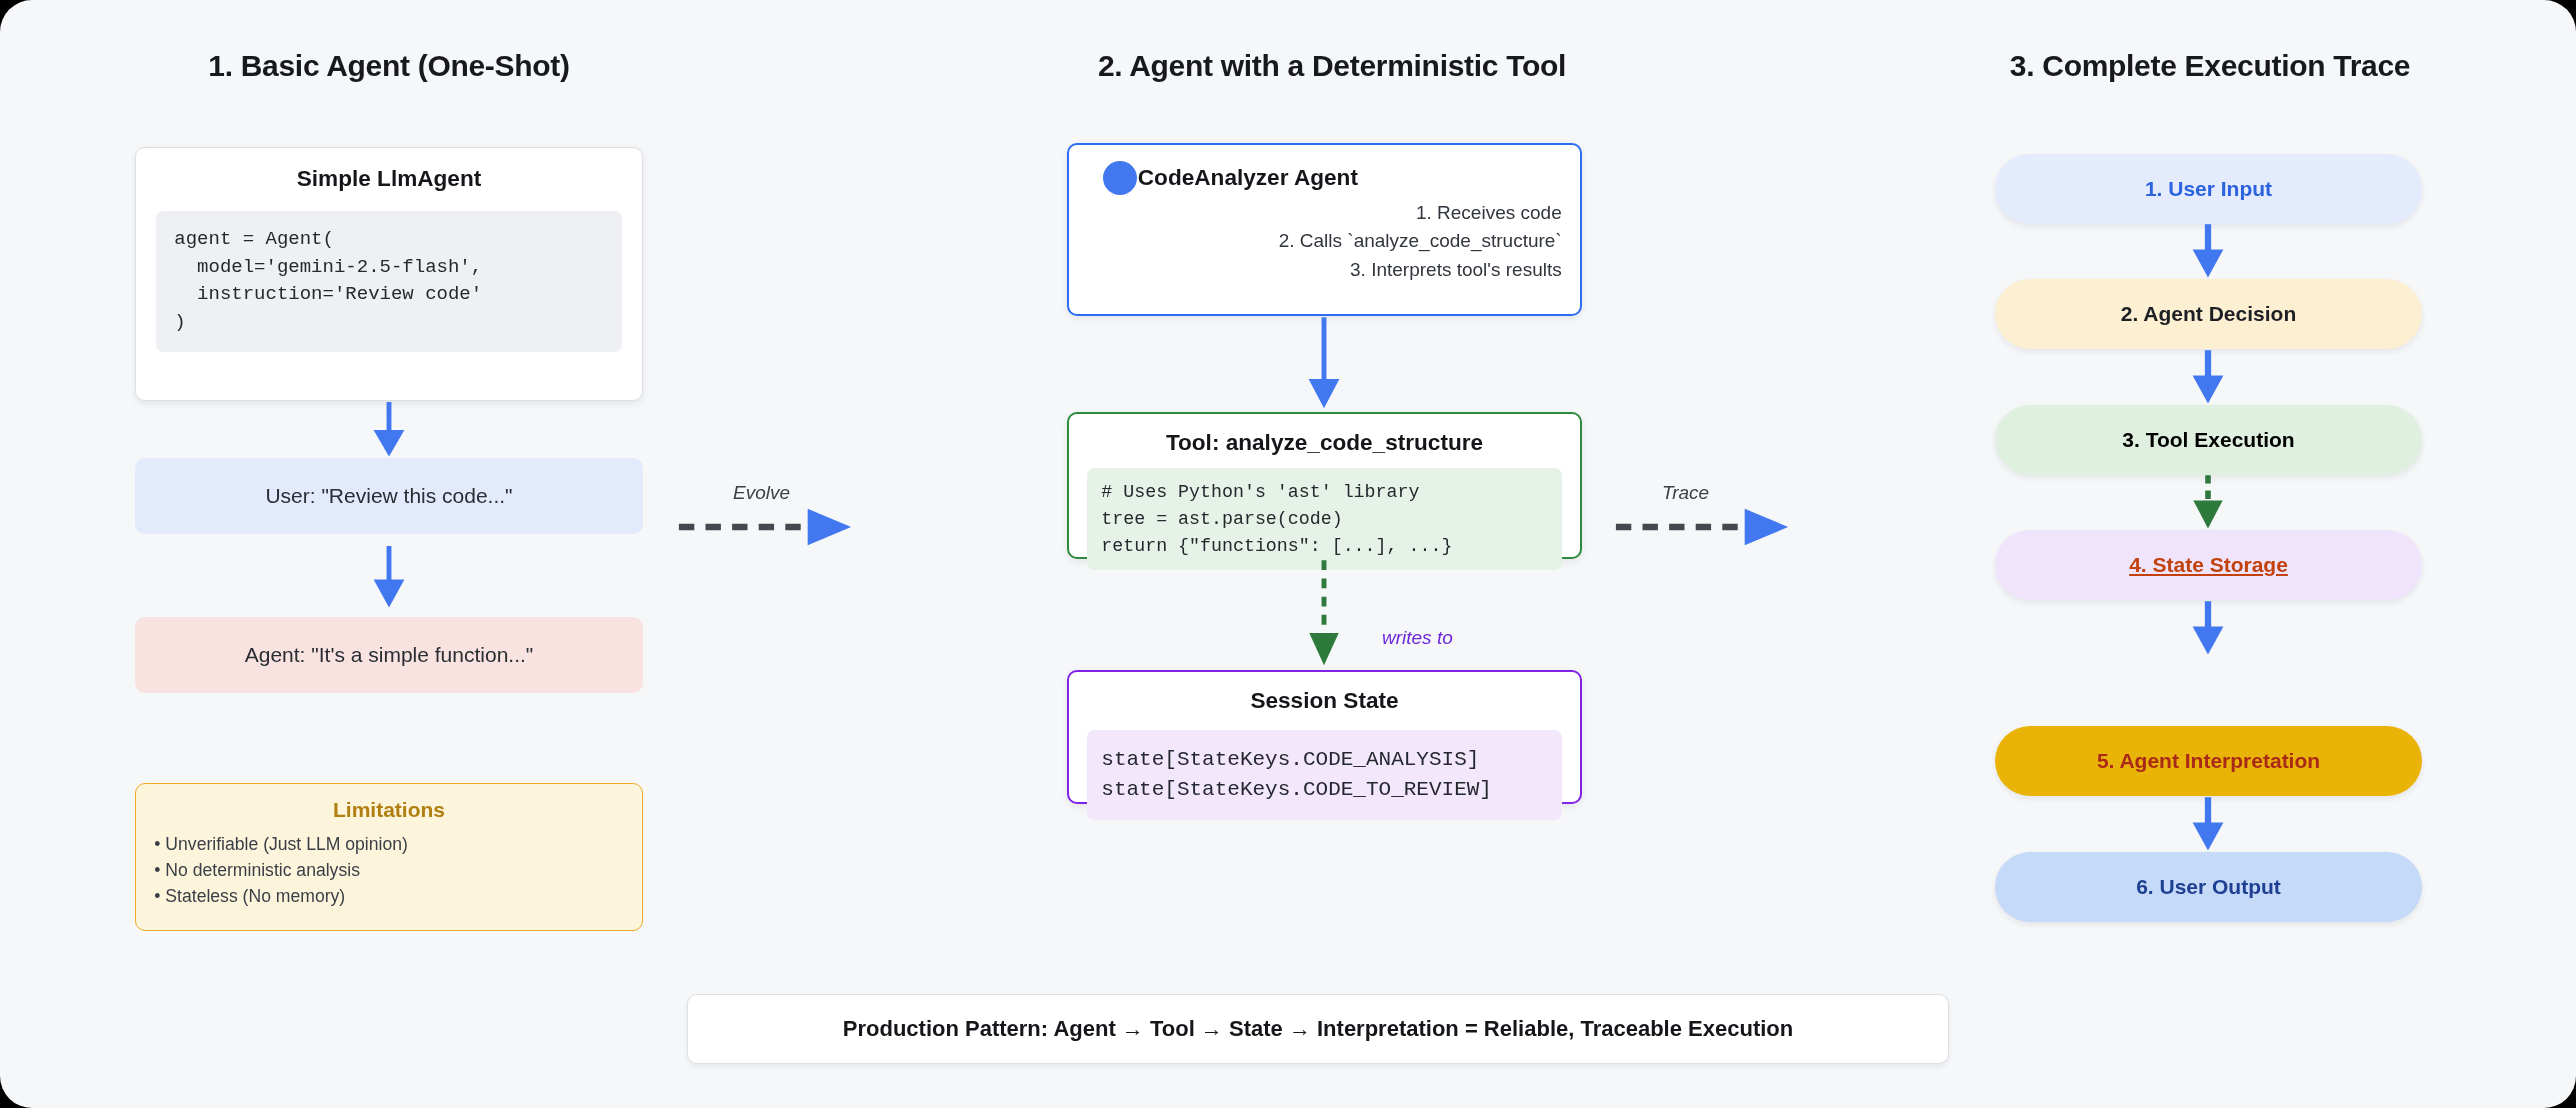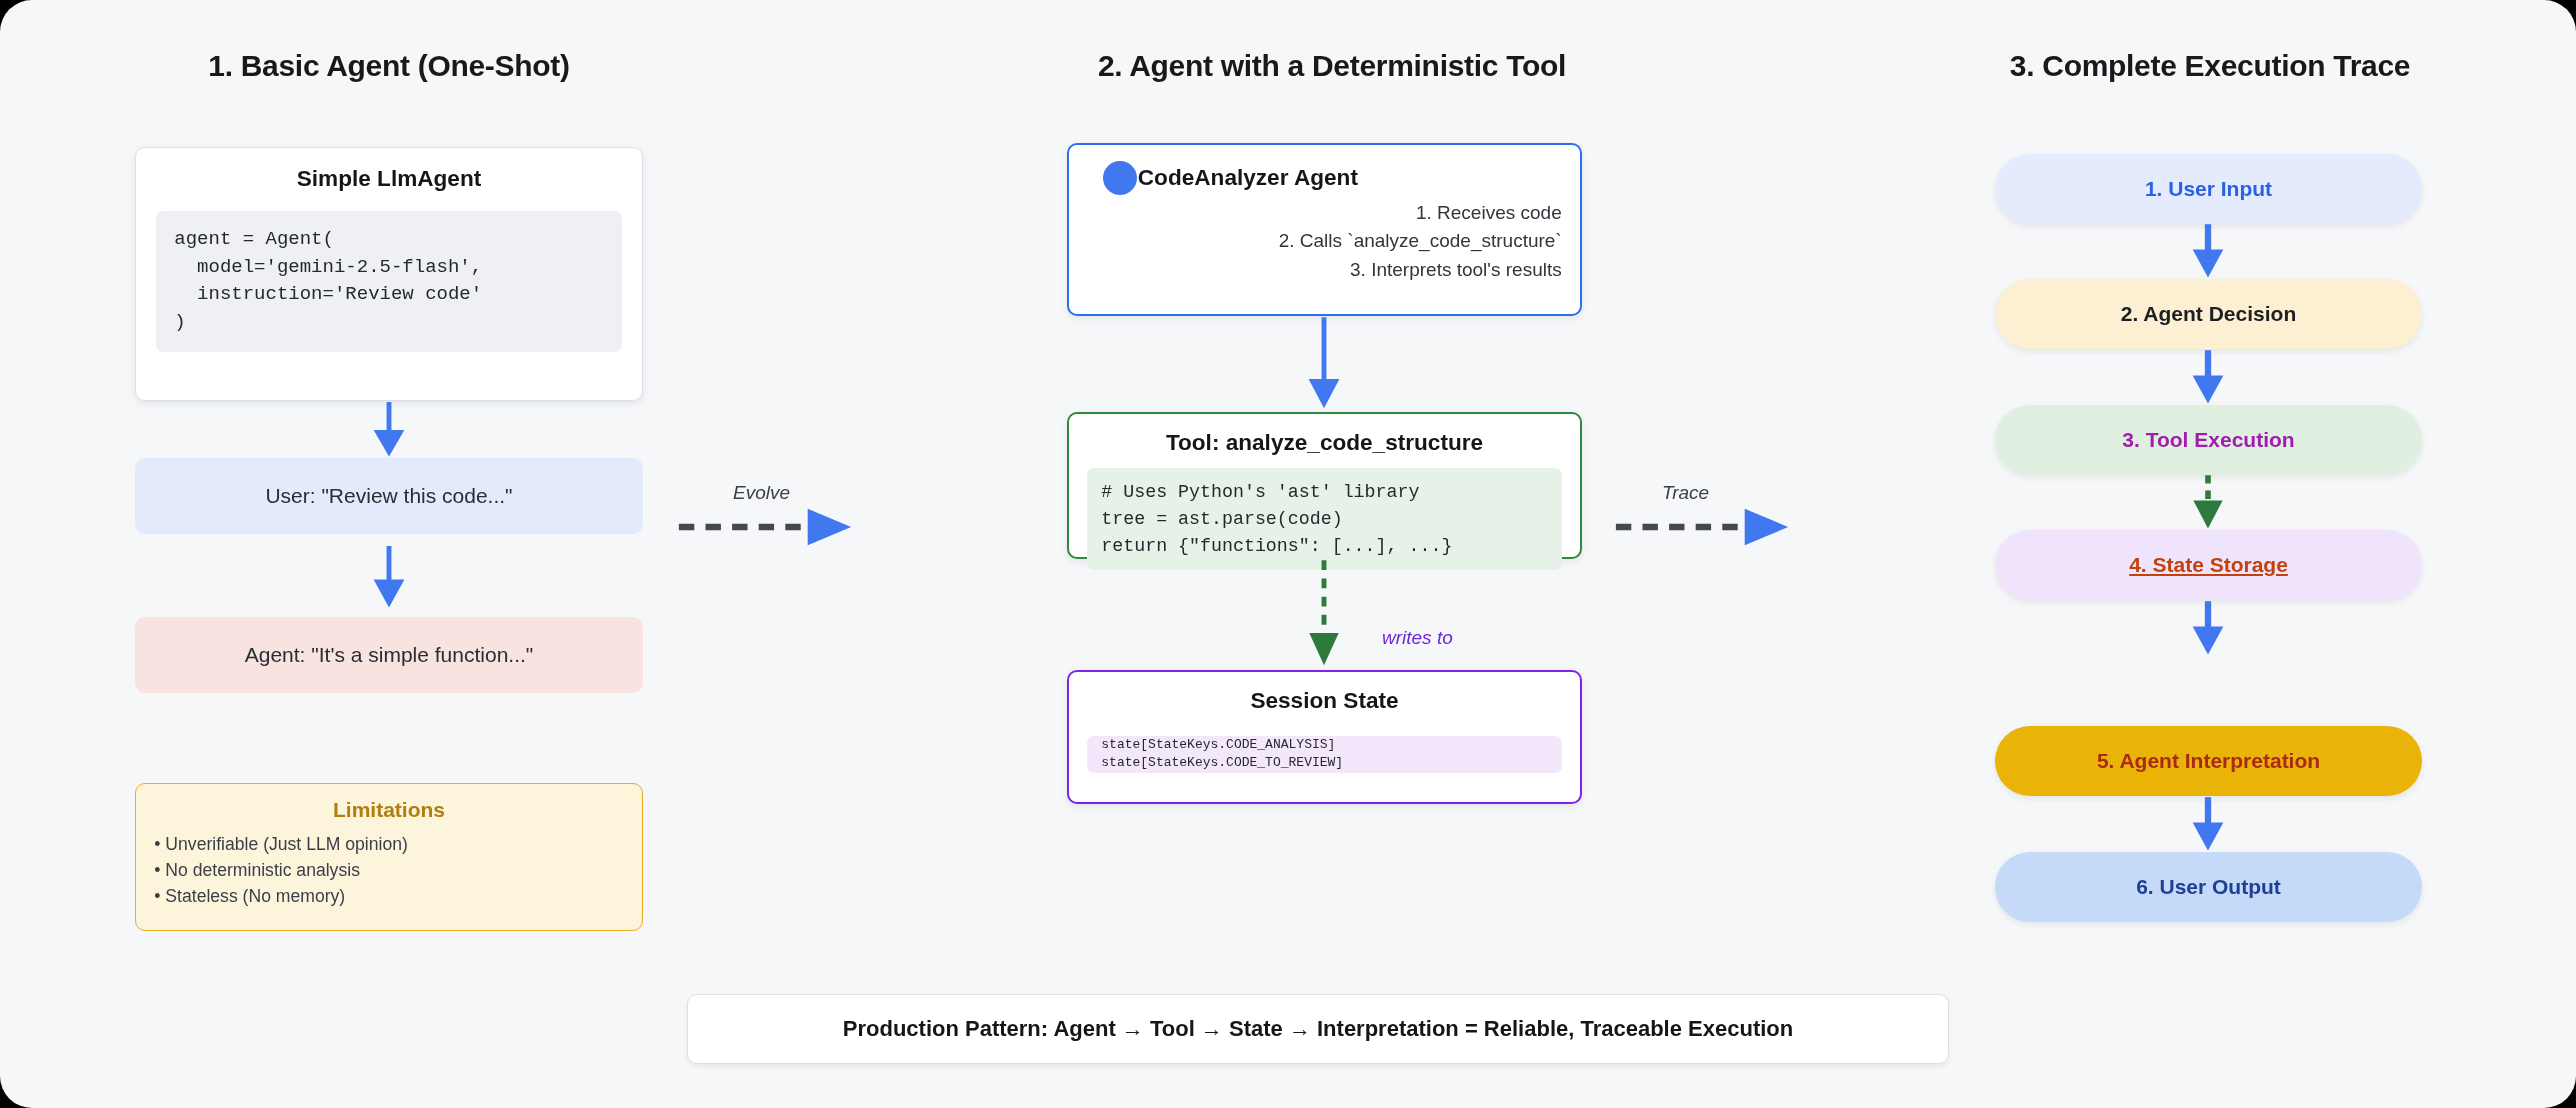--- a/index.html
+++ b/index.html
@@ -149,24 +149,24 @@
     padding: 11.3px 14px;
     font-size: 18.3px;
   }
 
   #card-session {
     left: 1067px; top: 670px; width: 515px; height: 134px;
     border: 2.1px solid #8022e8;
     padding: 15.5px 18.3px;
   }
   #session-code {
-    margin-top: 22px;
+    margin-top: 16px;
     background: #f3e7fc;
-    padding: 0 14px;
-    font-size: 13px;
+    padding: 15px 14px;
+    font-size: 21px;
   }
 
   
   .pill {
     position: absolute;
     left: 1995px;
     width: 427px;
     height: 70px;
     border-radius: 35px;
     box-sizing: border-box;
@@ -330,21 +330,21 @@
   <div class="pill" style="top:279px;  background:#fdf0d2; color:#1d1f24;">
     <span>2. Agent Decision</span>
   </div>
   <div class="v-arrow" style="left:2187px; top:350px;">
     <svg width="42" height="55" viewBox="0 0 60 78">
       <line x1="30" y1="0" x2="30" y2="40" stroke="#4178ef" stroke-width="9"></line>
       <polygon points="8,36 52,36 30,76" fill="#4178ef"></polygon>
     </svg>
   </div>
 
-  <div class="pill" style="top:405px;  background:#dff0e0; color:#a21caf;">
+  <div class="pill" style="top:405px;  background:#dff0e0; color:#000000;">
     <span>3. Tool Execution</span>
   </div>
   <div class="v-arrow" style="left:2187px; top:475px;">
     <svg width="42" height="55" viewBox="0 0 60 78">
       <line x1="30" y1="0" x2="30" y2="40" stroke="#2d7a3c" stroke-width="8" stroke-dasharray="12,10"></line>
       <polygon points="9,36 51,36 30,76" fill="#2d7a3c"></polygon>
     </svg>
   </div>
 
   <div class="pill" style="top:530px;  background:#f0e4fc; color:#c2410c;text-decoration:underline;">

